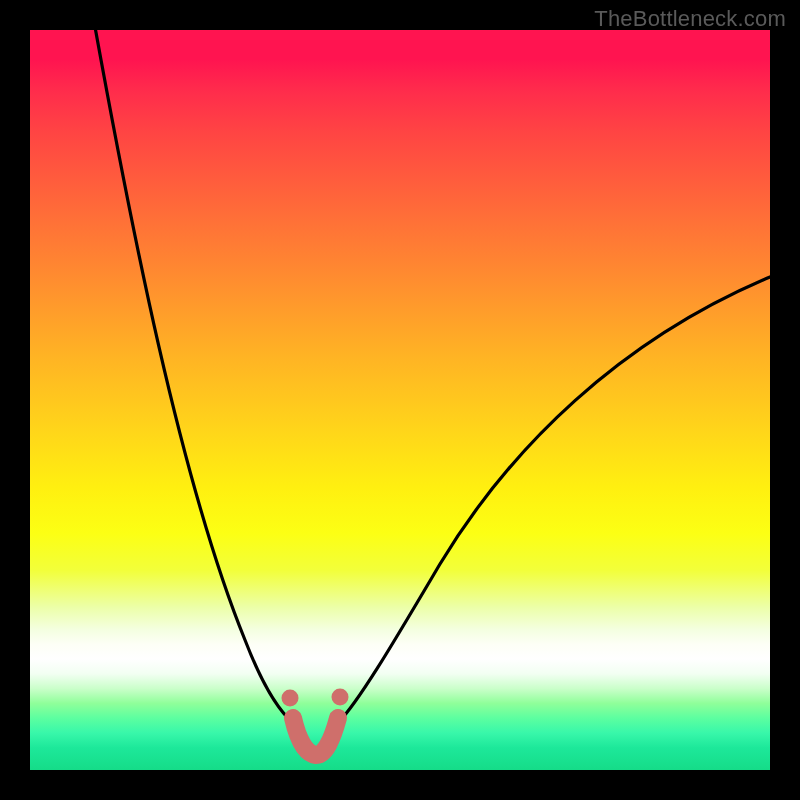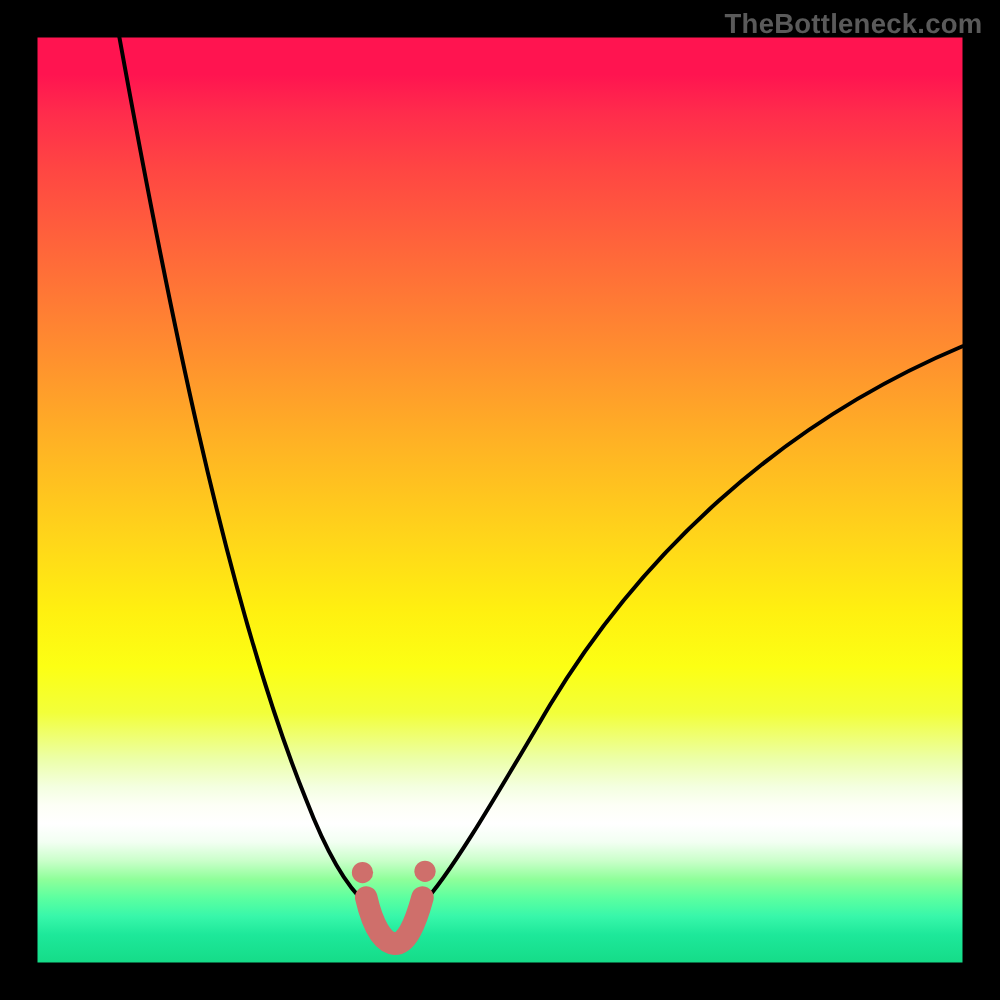--- a/index.html
+++ b/index.html
@@ -42,21 +42,21 @@
       #1de89a 97%,
       #15dc88 100%
     );
   }
   .watermark {
     position: absolute;
     top: 6px;
     right: 14px;
     color: #5a5a5a;
     font-size: 22px;
-    font-weight: 700;
+    font-weight: 400;
     letter-spacing: 0.2px;
     z-index: 5;
     user-select: none;
   }
   svg.curve {
     position: absolute;
     left: 0;
     top: 0;
     width: 800px;
     height: 800px;

